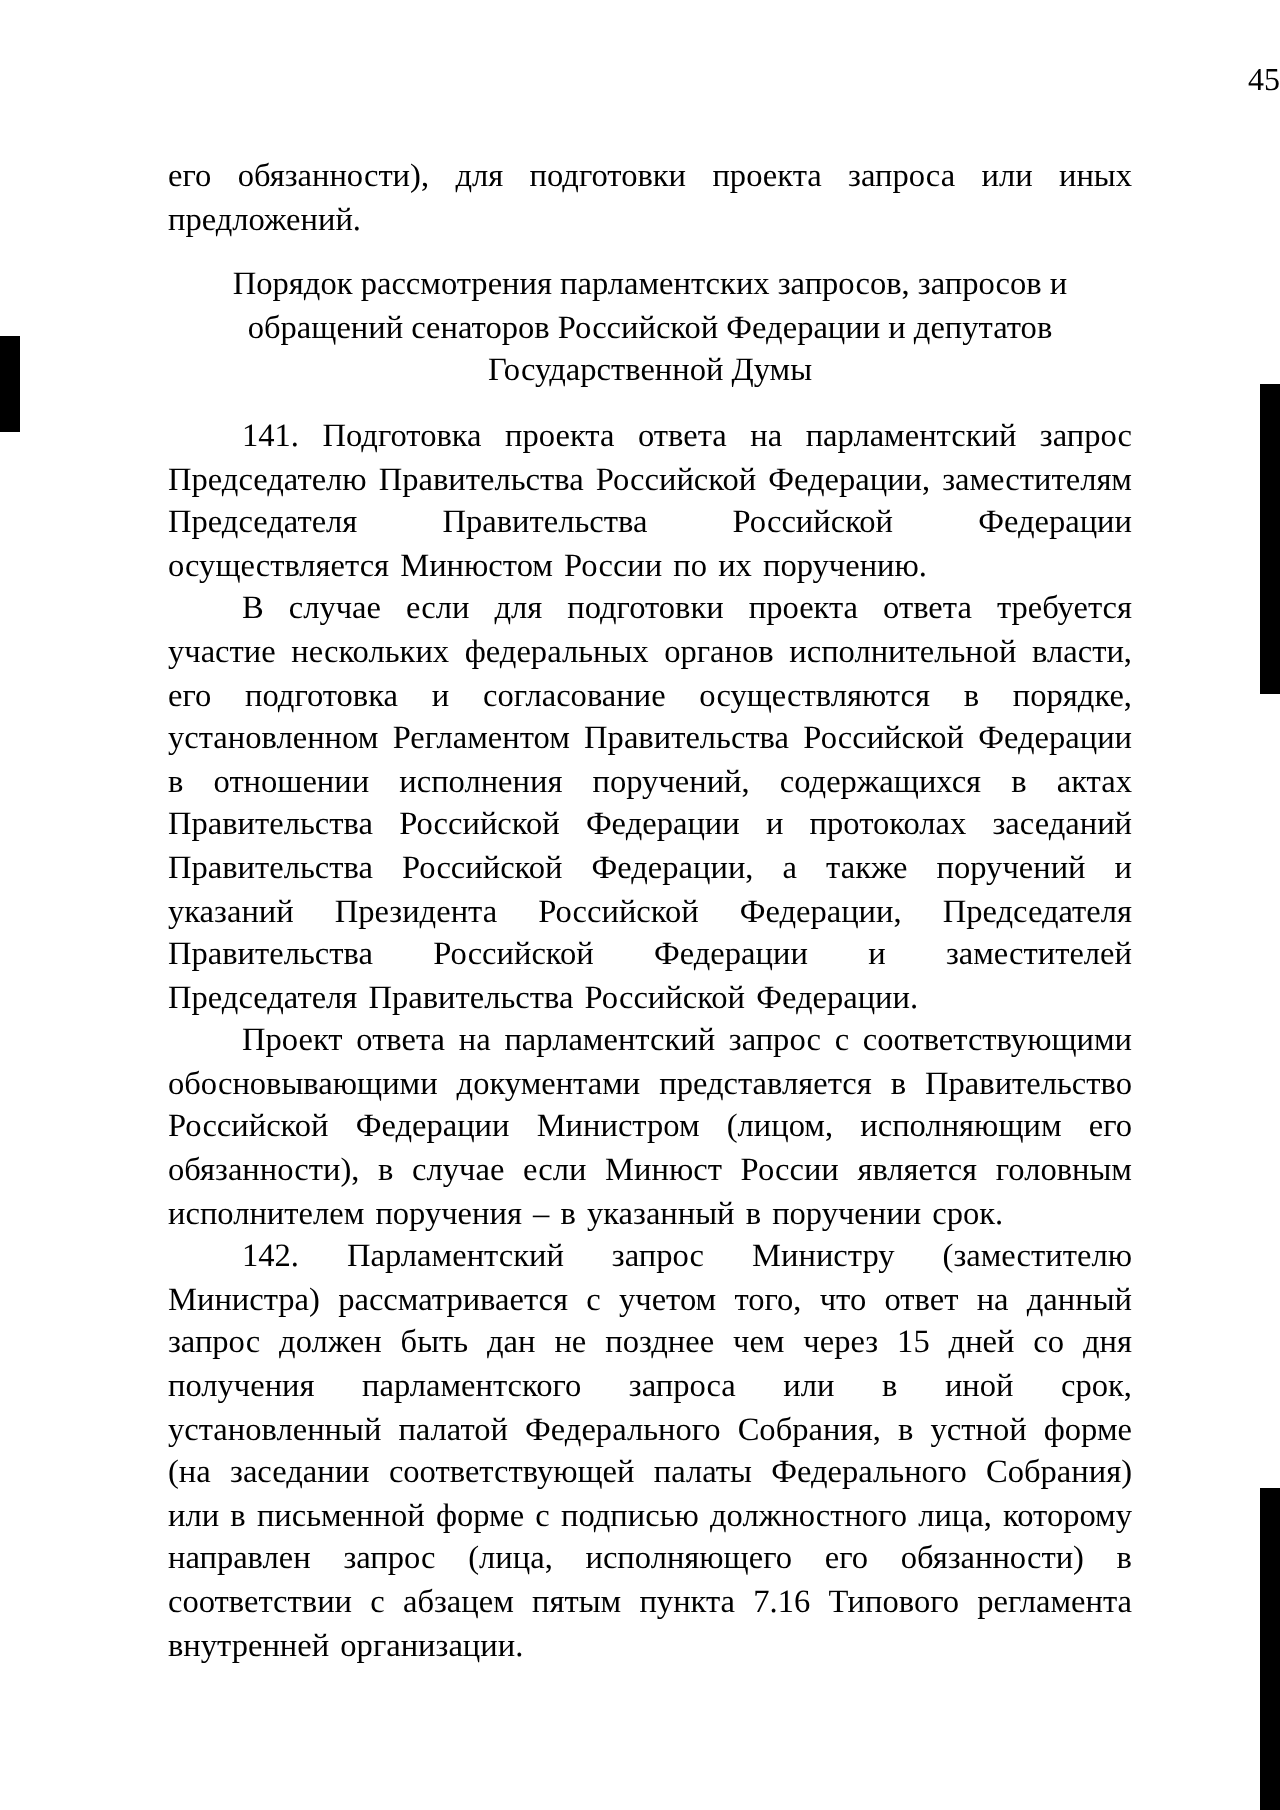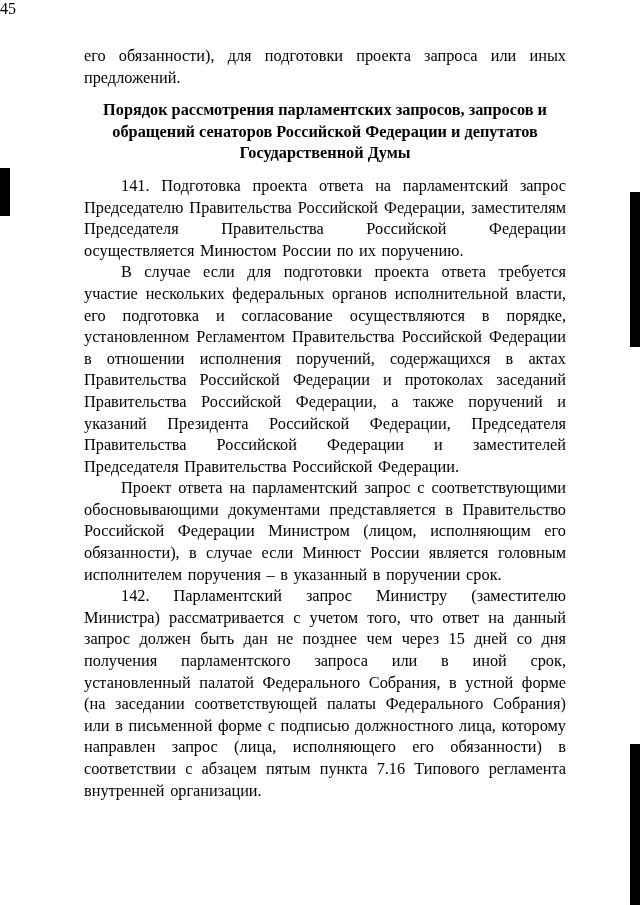--- a/index.html
+++ b/index.html
@@ -11,40 +11,41 @@
   .page {
     position: relative;
     width: 640px;
     height: 905px;
     background: #ffffff;
     color: #000000;
     font-family: "Liberation Serif", "DejaVu Serif", serif;
     overflow: hidden;
   }
   .page-number {
-    text-align: left;
+    padding-top: 32px;
+    text-align: right;
     font-size: 16px;
     line-height: 18px;
   }
   .content {
     margin: 27px 74px 0 84px;
     font-size: 16.3px;
     line-height: 21.6px;
     text-align: justify;
   }
   .content p {
     margin: 0;
     text-indent: 37px;
     word-spacing: 1.5px;
   }
   .content p.no-indent {
     text-indent: 0;
   }
   .heading {
-    font-weight: bold;
+    font-weight: normal;
     text-align: center;
     text-indent: 0 !important;
     word-spacing: 0 !important;
     margin: 11px 6px 11px 6px !important;
   }
   .artifact {
     position: absolute;
     background: #000000;
   }
   .artifact.left-bar   { left: 0;  top: 168px; width: 10px; height: 48px; }

